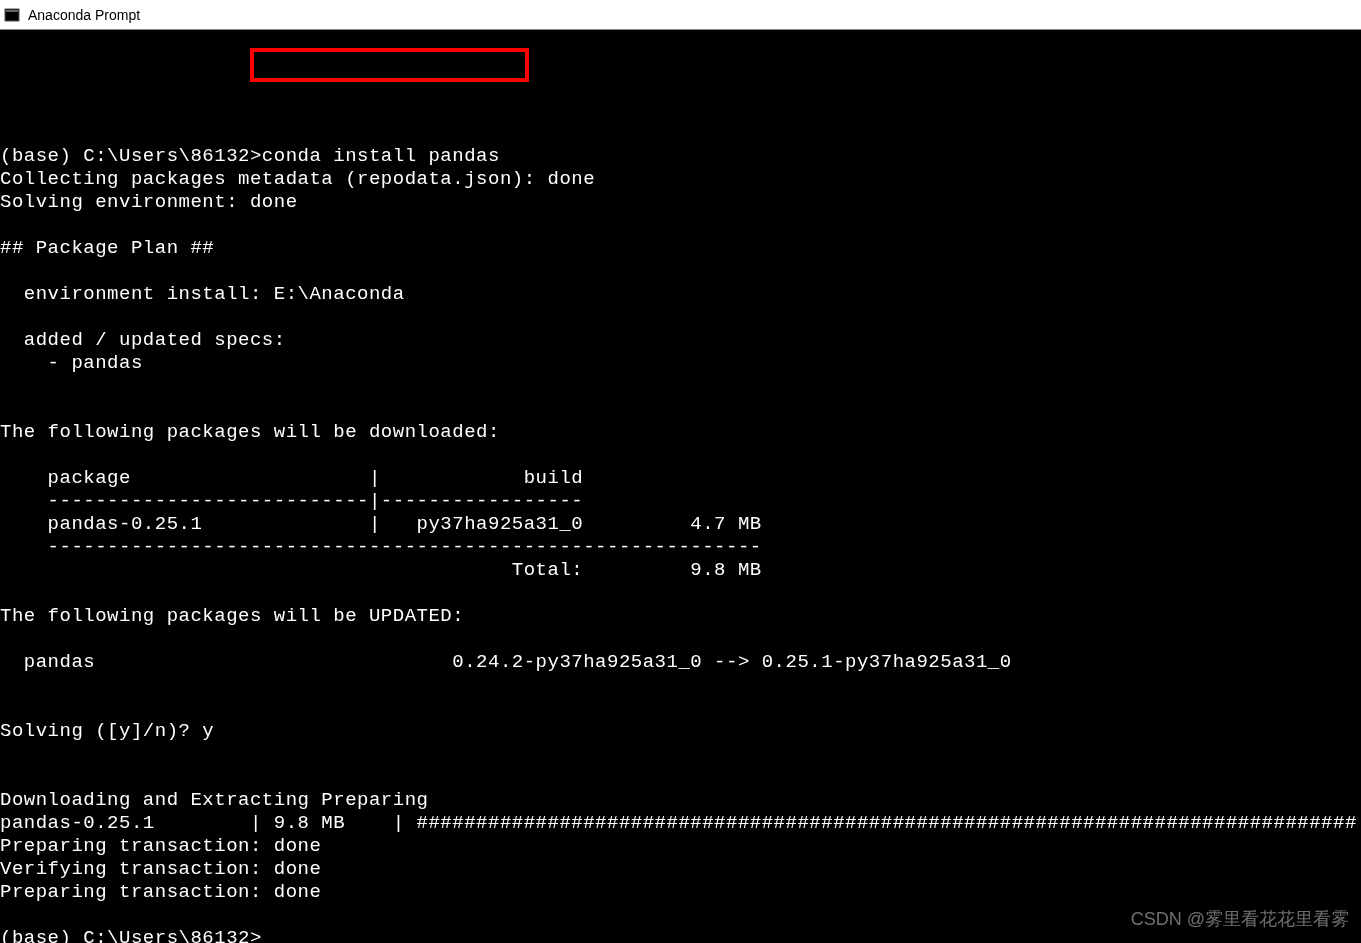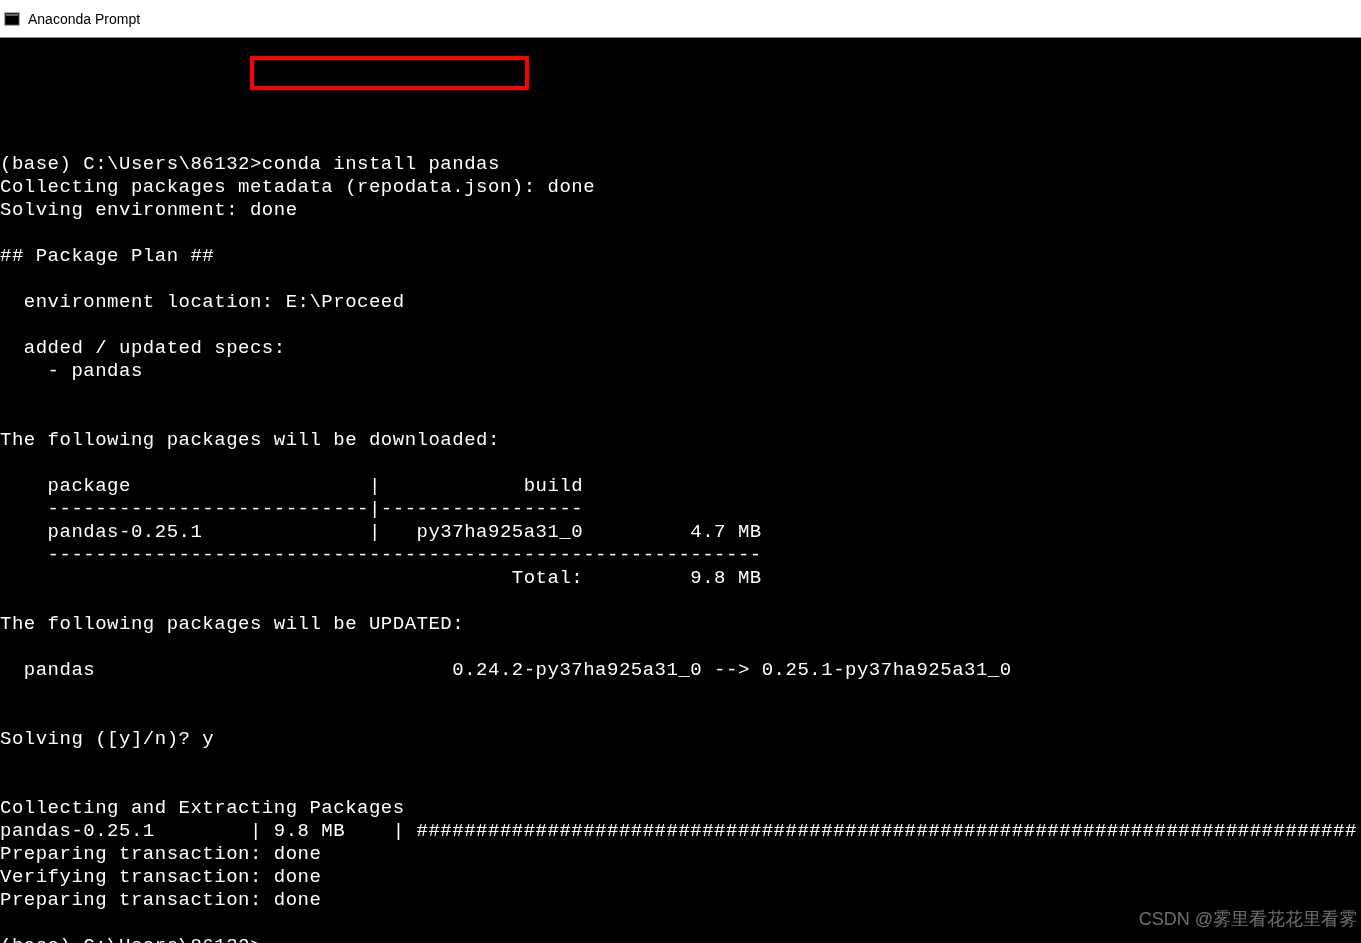--- a/index.html
+++ b/index.html
@@ -13,21 +13,21 @@
       background: #000;
       font-family: "Consolas", "Courier New", monospace;
       font-size: 19px;
       color: #fff;
       overflow: hidden;
       position: relative;
     }
     .titlebar {
       background: #fff;
       color: #000;
-      height: 38px;
+      height: 30px;
       display: flex;
       align-items: center;
       padding: 0 4px;
       font-family: "Segoe UI", sans-serif;
       font-size: 14px;
       border-bottom: 1px solid #888;
     }
     .titlebar-icon {
       width: 16px;
       height: 16px;
@@ -52,21 +52,21 @@
       border: 4px solid #ff0000;
       top: 18px;
       left: 250px;
       width: 279px;
       height: 34px;
       pointer-events: none;
     }
     .watermark {
       position: absolute;
       bottom: 12px;
-      right: 4px;
+      right: 12px;
       color: rgba(200,200,200,0.55);
       font-family: sans-serif;
       font-size: 18px;
       pointer-events: none;
     }
   </style>
 </head>
 <body>
 
 <div class="titlebar">
@@ -82,21 +82,21 @@
 <div class="terminal">
   <div class="highlight-box"></div>
   <div class="terminal-content">
 <span>
 </span><span>(base) C:\Users\86132&gt;</span><span>conda install pandas</span>
 <span>Collecting packages metadata (repodata.json): done</span>
 <span>Solving environment: done</span>
 
 <span>## Package Plan ##</span>
 
-<span>  environment location: E:\Proceed</span>
+<span>  environment install: E:\Anaconda</span>
 
 <span>  added / updated specs:</span>
 <span>    - pandas</span>
 
 
 <span>The following packages will be downloaded:</span>
 
 <span>    package                    |            build</span>
 <span>    ---------------------------|-----------------</span>
 <span>    pandas-0.25.1              |   py37ha925a31_0         4.7 MB</span>
@@ -104,21 +104,21 @@
 <span>                                           Total:         9.8 MB</span>
 
 <span>The following packages will be UPDATED:</span>
 
 <span>  pandas                              0.24.2-py37ha925a31_0 --&gt; 0.25.1-py37ha925a31_0</span>
 
 
 <span>Solving ([y]/n)? </span><span>y</span>
 
 
-<span>Collecting and Extracting Packages</span>
+<span>Downloading and Extracting Preparing</span>
 <span>pandas-0.25.1        | 9.8 MB    | ############################################################################### | </span>
 <span>Preparing transaction: done</span>
 <span>Verifying transaction: done</span>
 <span>Preparing transaction: done</span>
 
 <span>(base) C:\Users\86132&gt;</span>
 </div>
 </div>
 
 <div class="watermark">CSDN @雾里看花花里看雾</div>

